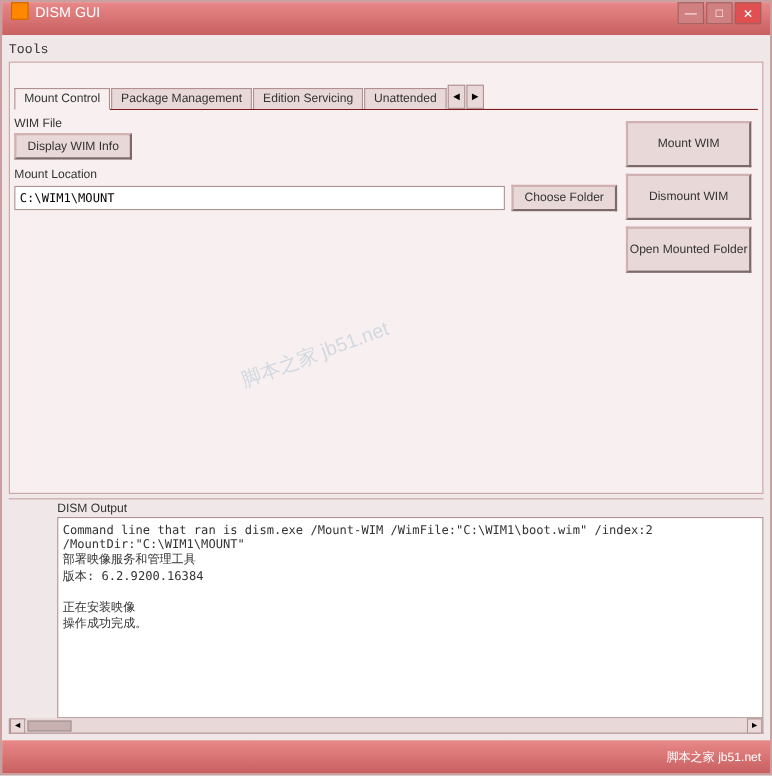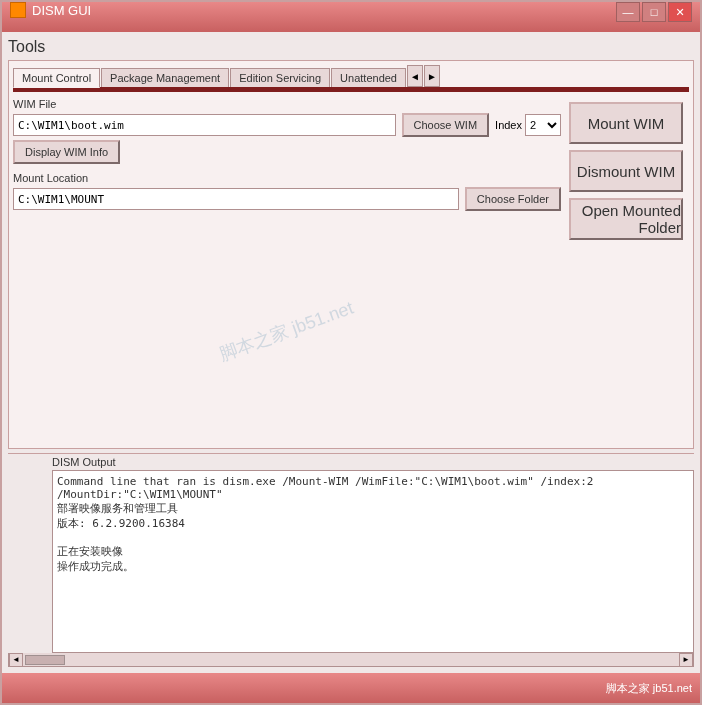--- a/index.html
+++ b/index.html
@@ -64,38 +64,40 @@
       background: #e05050;
     }
     .window-body {
       flex: 1;
       display: flex;
       flex-direction: column;
       padding: 6px;
       background: #f0e8e8;
     }
     .tools-label {
-      font-size: 16px;
+      font-size: 12px;
       color: #333;
       margin-bottom: 4px;
+      font-family: Liberation Mono, monospace;
     }
     .main-panel {
       flex: 1;
       border: 1px solid #c8a0a0;
       background: #f8f0f0;
       display: flex;
       flex-direction: column;
       padding: 4px;
     }
     .tabs {
       display: flex;
       align-items: flex-end;
-      border-bottom: 5px solid #7f1d1d;
+      border-bottom: 1px solid #7f1d1d;
       margin-bottom: 6px;
       gap: 1px;
+      margin-top: 16px;
     }
     .tab {
       padding: 3px 8px;
       border: 1px solid #b09090;
       border-bottom: none;
       background: #e8d8d8;
       cursor: pointer;
       font-size: 11px;
       color: #333;
       white-space: nowrap;
@@ -179,21 +181,21 @@
       font-size: 11px;
       color: #333;
       white-space: nowrap;
     }
     .btn-right {
       width: 114px;
       height: 42px;
       border: 2px outset #d0b0b0;
       background: #e8d8d8;
       cursor: pointer;
-      font-size: 15px;
+      font-size: 11px;
       color: #333;
       display: flex;
       align-items: center;
       justify-content: center;
       text-align: right;
     }
     .checkbox-row {
       display: flex;
       align-items: center;
       gap: 4px;
@@ -327,32 +329,20 @@
         <div class="tab-nav-btn">►</div>
       </div>
 
       <div class="tab-content">
         <div class="content-area">
 
           <div class="left-panel">
 
             <div class="field-group">
               <span class="field-label">WIM File</span>
-              <div class="input-row">
-                <input type="text" class="text-input" value="C:\WIM1\boot.wim" style="">
-                <button class="btn">Choose WIM</button>
-                <div class="index-area">
-                  <span class="index-label">Index</span>
-                  <select class="index-select">
-                    <option>2</option>
-                    <option>1</option>
-                    <option>3</option>
-                  </select>
-                </div>
-              </div>
               <div>
                 <button class="btn">Display WIM Info</button>
               </div>
             </div>
 
             <div class="field-group">
               <span class="field-label">Mount Location</span>
               <div class="input-row">
                 <input type="text" class="text-input" value="C:\WIM1\MOUNT" style="">
                 <button class="btn">Choose Folder</button>

